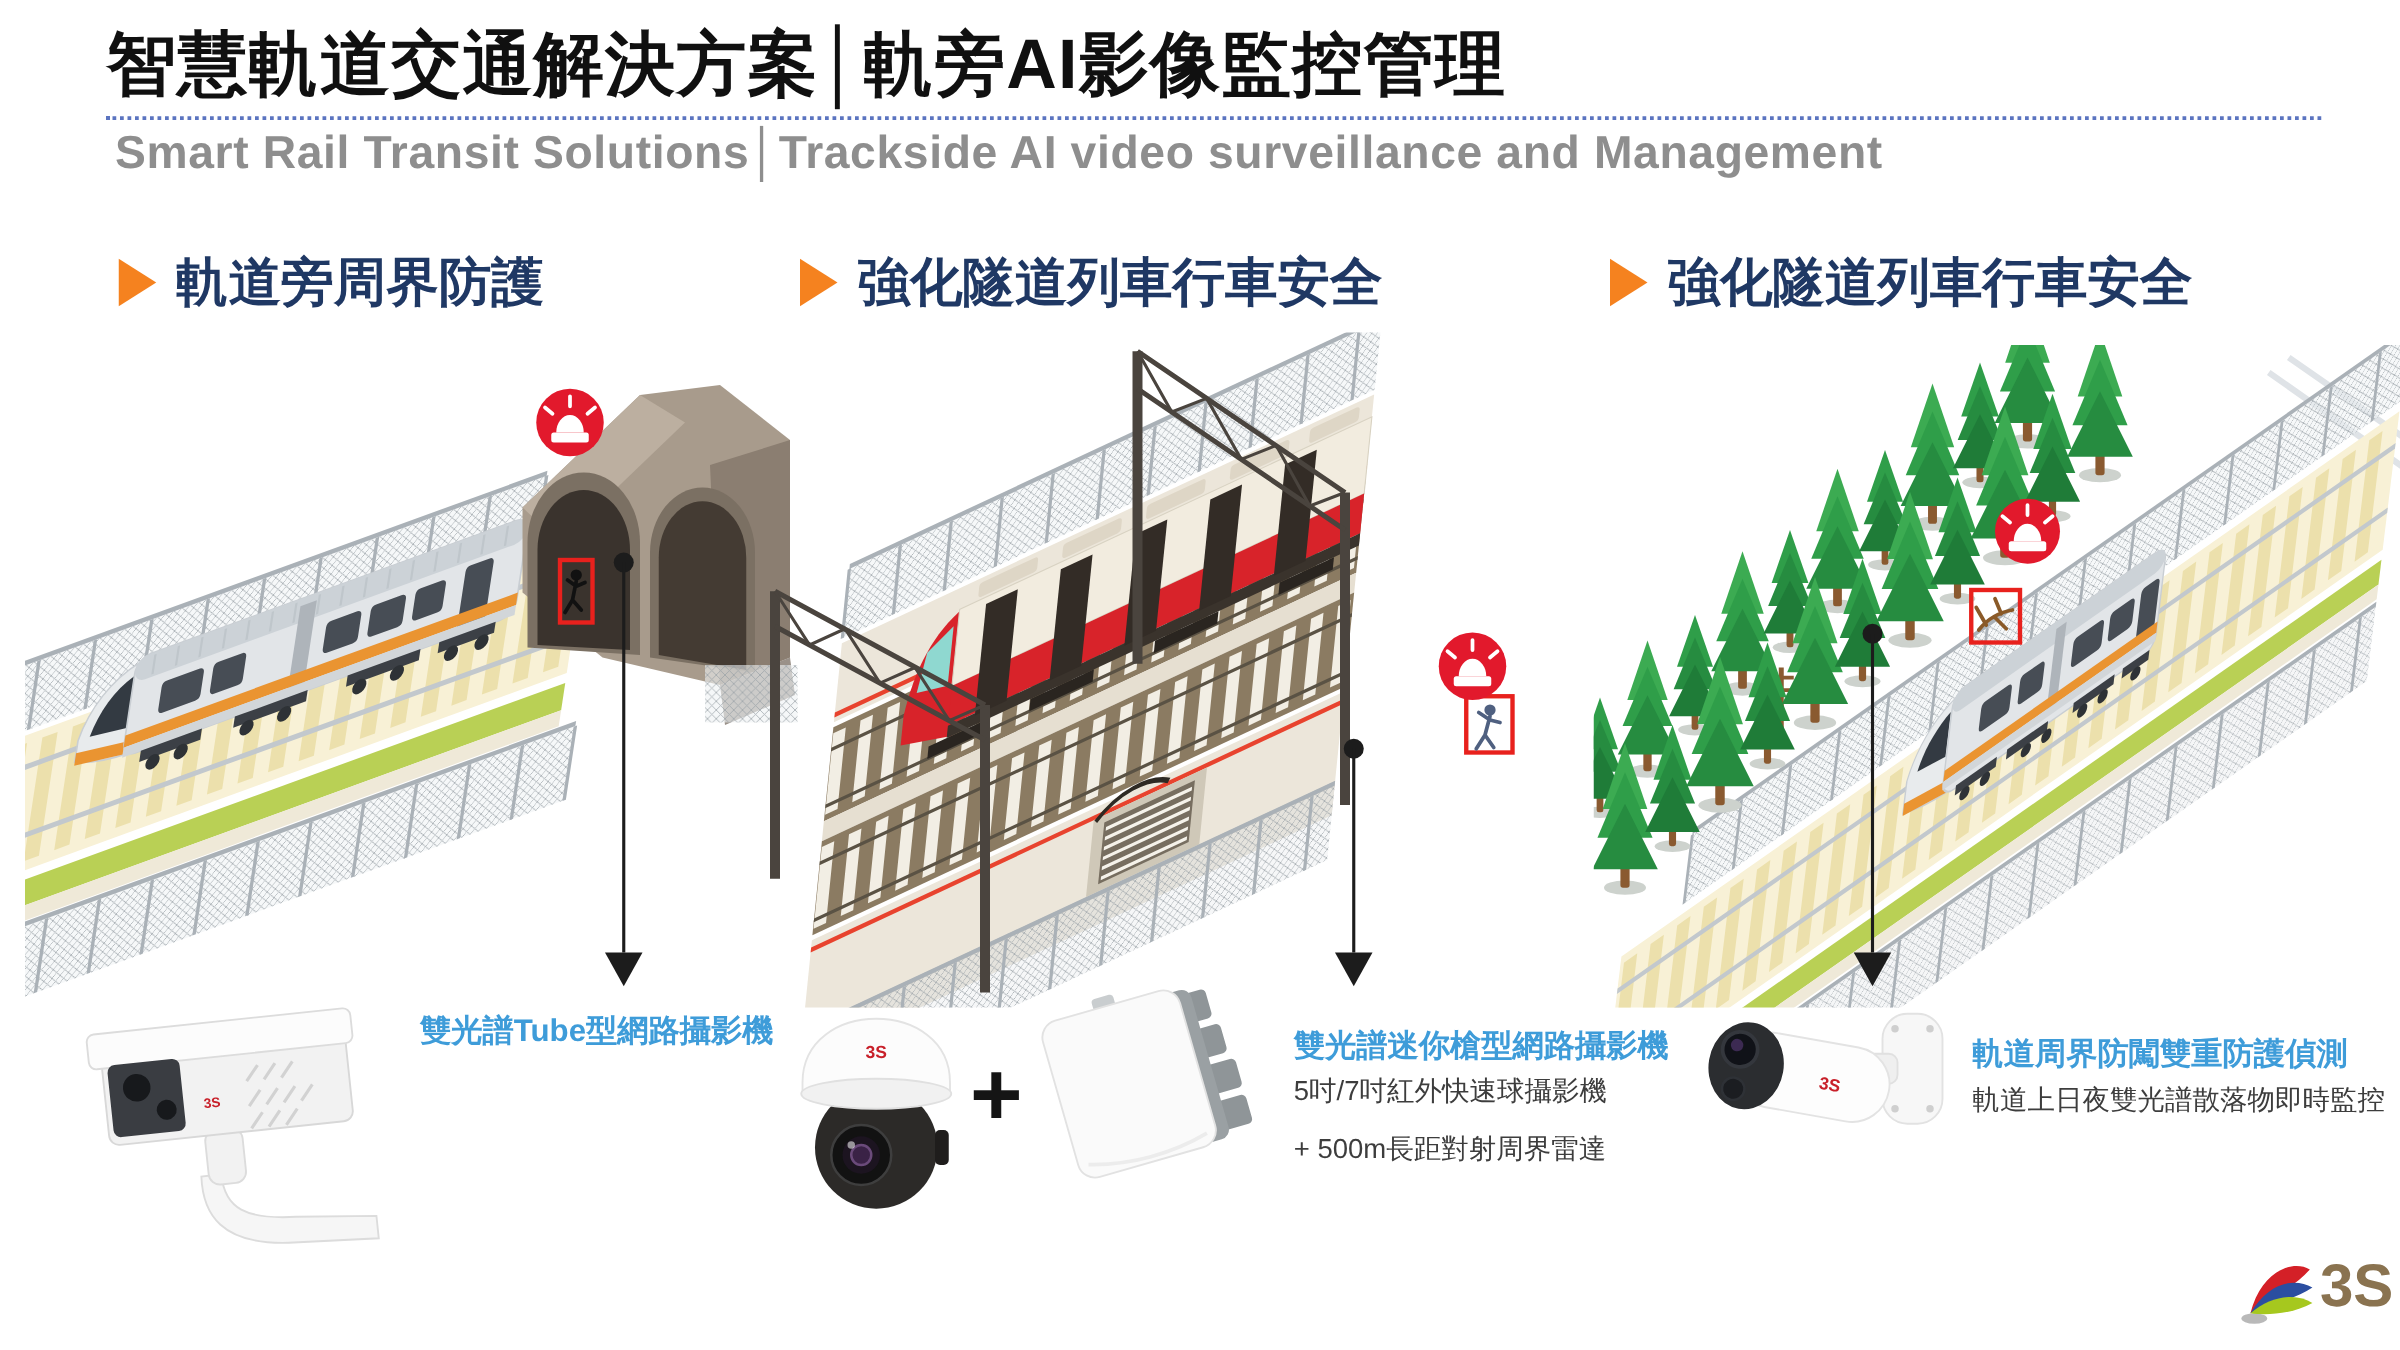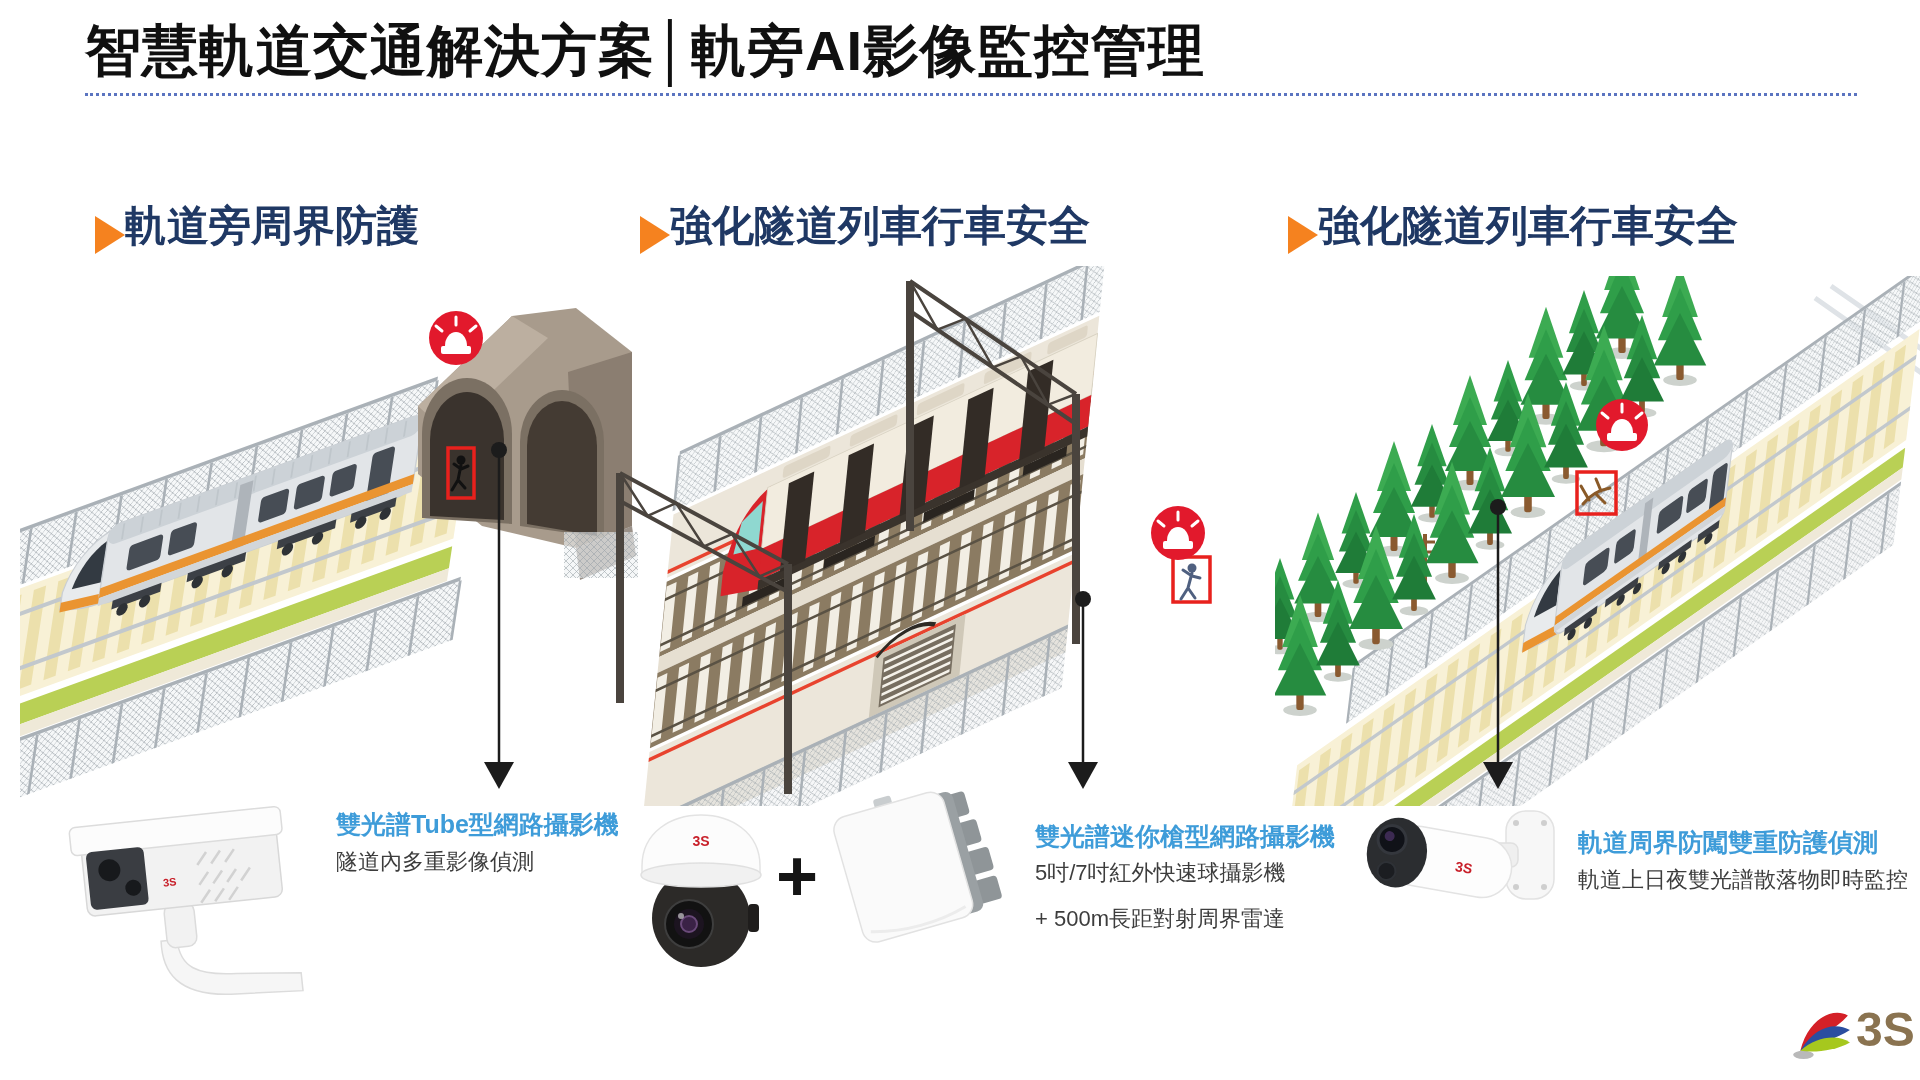--- a/index.html
+++ b/index.html
@@ -3,38 +3,39 @@
 <meta charset="utf-8">
 <style>
   html,body{margin:0;padding:0;background:#fff}
   .slide{position:relative;width:1920px;height:1080px;background:#ffffff;overflow:hidden;
          font-family:"Liberation Sans","DejaVu Sans",sans-serif;}
   .abs{position:absolute}
   svg.abs{display:block}
   .title{left:85px;top:14px;font-size:56px;font-weight:900;color:#101010;letter-spacing:1px;white-space:nowrap}
   .title-rule{left:85px;top:93px;width:1772px;height:0;border-top:3px dotted #5b74c0}
   .subtitle{left:92px;top:101px;font-size:37px;font-weight:700;color:#8e8e8e;letter-spacing:.5px;white-space:nowrap}
-  .col-head{top:198px;display:flex;align-items:flex-end;gap:0}
+  .col-head{top:198px;display:flex;align-items:center;gap:16px}
   .tri{width:0;height:0;border-left:30px solid var(--accent-orange,#F5821F);
        border-top:19px solid transparent;border-bottom:19px solid transparent}
   .col-head .txt{font-size:42px;font-weight:900;color:var(--heading-navy,#1F3864);white-space:nowrap}
   .caption{display:flex;flex-direction:column}
   .cap-title{font-size:25px;font-weight:700;color:var(--caption-blue,#3E9CD9);white-space:nowrap}
   .cap-line{font-size:22px;font-weight:500;color:#3d3d3d;margin-top:6px;white-space:nowrap}
   .plus{left:776px;top:840px;font-size:72px;font-weight:900;color:#151515;line-height:1}
   .logo{left:1790px;top:998px;display:flex;align-items:center;gap:4px}
   .logo-text{font-size:48px;font-weight:700;color:#8a7350;letter-spacing:0px;line-height:1}
 </style>
 </head>
 <body>
 
 <div class="slide">
 
   <div class="abs title">智慧軌道交通解決方案│軌旁AI影像監控管理</div>
   <div class="abs title-rule"></div>
+  <div class="abs subtitle">Smart Rail Transit Solutions│Trackside AI video surveillance and Management</div>
 
   <div class="abs col-head" style="left:95px">
     <span class="tri"></span>
     <span class="txt">軌道旁周界防護</span>
   </div>
   <div class="abs col-head" style="left:640px">
     <span class="tri"></span>
     <span class="txt">強化隧道列車行車安全</span>
   </div>
   <div class="abs col-head" style="left:1288px">
@@ -398,21 +399,20 @@
       <ellipse cx="40" cy="70" rx="30" ry="35" fill="#2b2d30"></ellipse>
       <circle cx="33" cy="58" r="14" fill="#101218" stroke="#34373d" stroke-width="3"></circle>
       <circle cx="30" cy="55" r="5" fill="#3c2a52"></circle>
       <circle cx="33" cy="90" r="9" fill="#1b1d21" stroke="#2e3136" stroke-width="2"></circle>
       <text x="100" y="78" font-size="14" font-weight="bold" fill="#c8202a">3S</text>
     </g>
   </svg>
 
   <div class="abs caption" style="left:336px;top:808px">
     <span class="cap-title">雙光譜Tube型網路攝影機</span>
-    <span class="cap-line">隧道內多重影像偵測</span>
   </div>
   <div class="abs caption" style="left:1035px;top:820px">
     <span class="cap-title">雙光譜迷你槍型網路攝影機</span>
     <span class="cap-line" style="margin-top:5px">5吋/7吋紅外快速球攝影機</span>
     <span class="cap-line" style="margin-top:16px">+ 500m長距對射周界雷達</span>
   </div>
   <div class="abs caption" style="left:1578px;top:826px">
     <span class="cap-title">軌道周界防闖雙重防護偵測</span>
     <span class="cap-line">軌道上日夜雙光譜散落物即時監控</span>
   </div>

